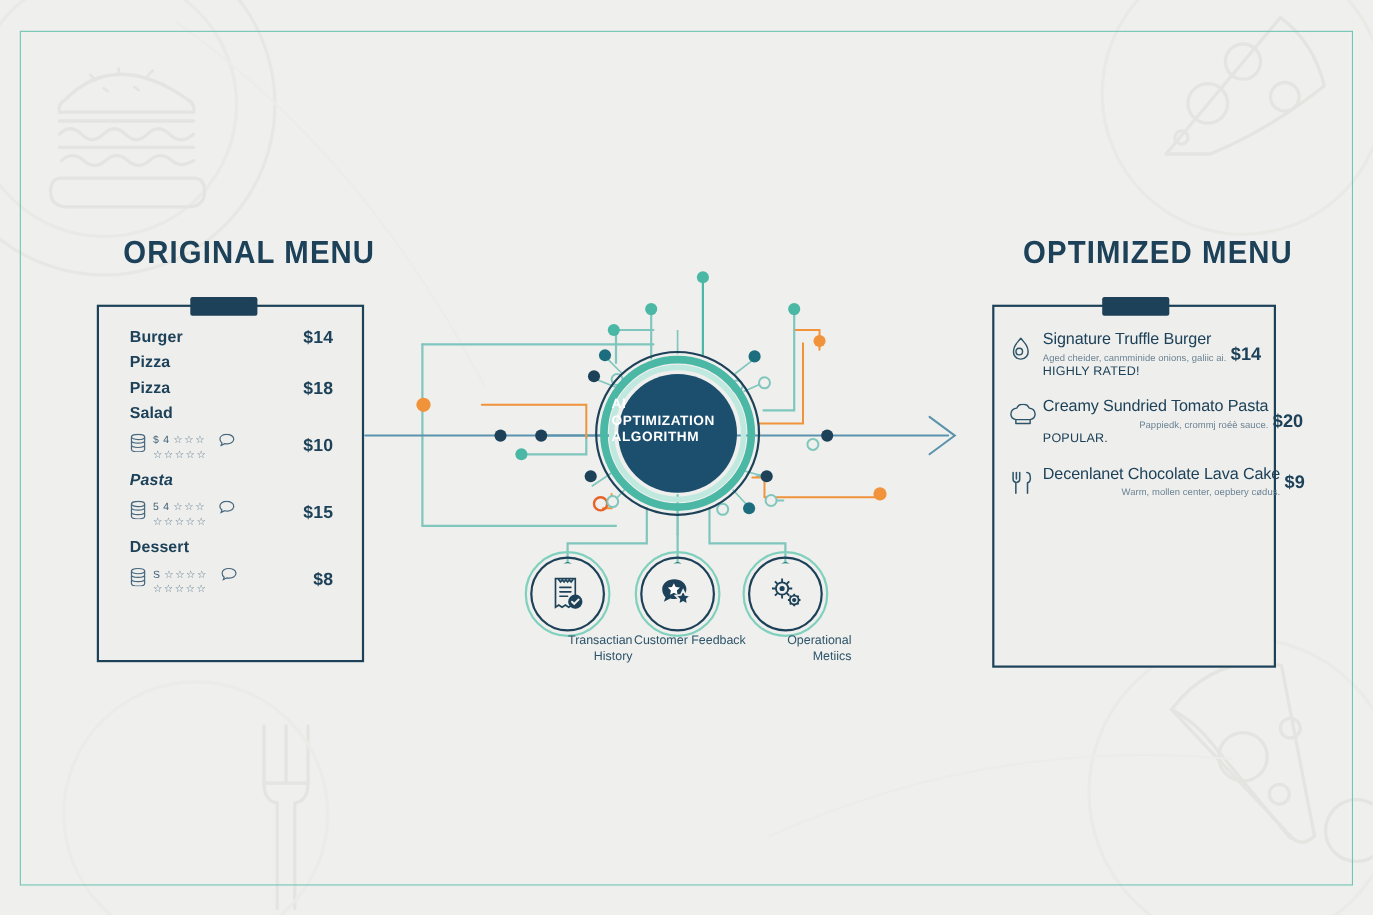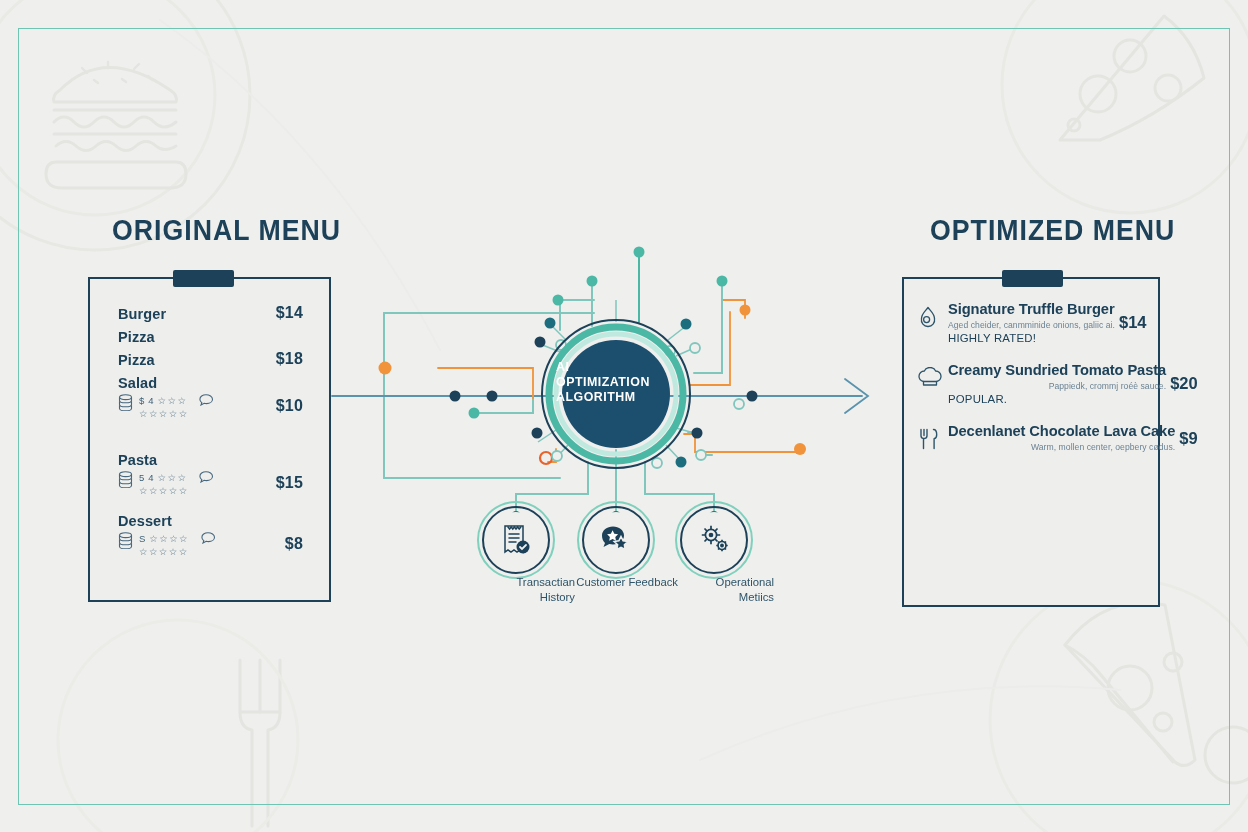--- a/index.html
+++ b/index.html
@@ -57,21 +57,21 @@
     background:#1c4158;
     border-radius:2px;
   }
   #card-left .card-tab  { left:83px; }
   #card-right .card-tab { left:98px; }
 
   
   .orig-list { position:absolute; left:0; top:20px; width:100%; }
   .orig-row {
     position:relative;
-    display:flex; align-items:flex-end; justify-content:space-between;
+    display:flex; align-items:flex-start; justify-content:space-between;
     padding:0 26px 0 28px;
     min-height:23px;
   }
   .orig-name {
     font-size:14.5px; font-weight:bold; color:#1c4158;
     letter-spacing:.1px;
   }
   .orig-price {
     font-size:16px; font-weight:bold; color:#1c4158;
     letter-spacing:.2px;
@@ -91,21 +91,21 @@
   .opt-list { position:absolute; left:0; top:22px; width:100%; }
   .opt-row {
     position:relative;
     display:flex;
     padding:0 16px 0 14px;
     margin-bottom:18px;
   }
   .opt-icon { width:28px; flex:0 0 28px; padding-top:5px; }
   .opt-body { flex:1 1 auto; padding-left:2px; }
   .opt-name {
-    font-size:14.7px; font-weight:bold; color:#1c4158;
+    font-size:14.7px; font-weight:normal; color:#1c4158;
     letter-spacing:-.1px; white-space:nowrap;
   }
   .opt-desc {
     font-size:8.6px; color:#6b8394; margin-top:3px;
     letter-spacing:.05px; white-space:nowrap;
     filter: blur(.28px);
     text-align: right;
   }
   .opt-badge {
     font-size:11.4px; font-weight:normal; color:#1c4158;
@@ -258,21 +258,21 @@
                   <path d="M13.5 5.2c0 2.6-2.7 4.4-6 4.4-.8 0-1.6-.1-2.3-.3L2 11l.8-2.3C1.6 7.8.9 6.6.9 5.2.9 2.6 3.6.8 7 .8s6.5 1.8 6.5 4.4Z"></path>
                 </svg>
               </span>
             </span>
             <span class="meta-l2 stars">☆☆☆☆☆</span>
           </span>
         </span>
         <span class="orig-price">$10</span>
       </div>
 
-      <div class="orig-row" style="margin-top:24px;">
+      <div class="orig-row" style="margin-top:8px;font-style:italic;">
         <span class="orig-name">Pasta</span>
         <span class="orig-price"></span>
       </div>
       <div class="orig-meta">
         <span class="meta-left">
           <span>
             <svg width="15" height="17" viewBox="0 0 15 17" fill="none" stroke="#46677e" stroke-width="1.1">
               <ellipse cx="7.5" cy="3.2" rx="6" ry="2.4"></ellipse>
               <path d="M1.5 3.2v3.2c0 1.3 2.7 2.4 6 2.4s6-1.1 6-2.4V3.2"></path>
               <path d="M1.5 7.2v3.2c0 1.3 2.7 2.4 6 2.4s6-1.1 6-2.4V7.2"></path>

